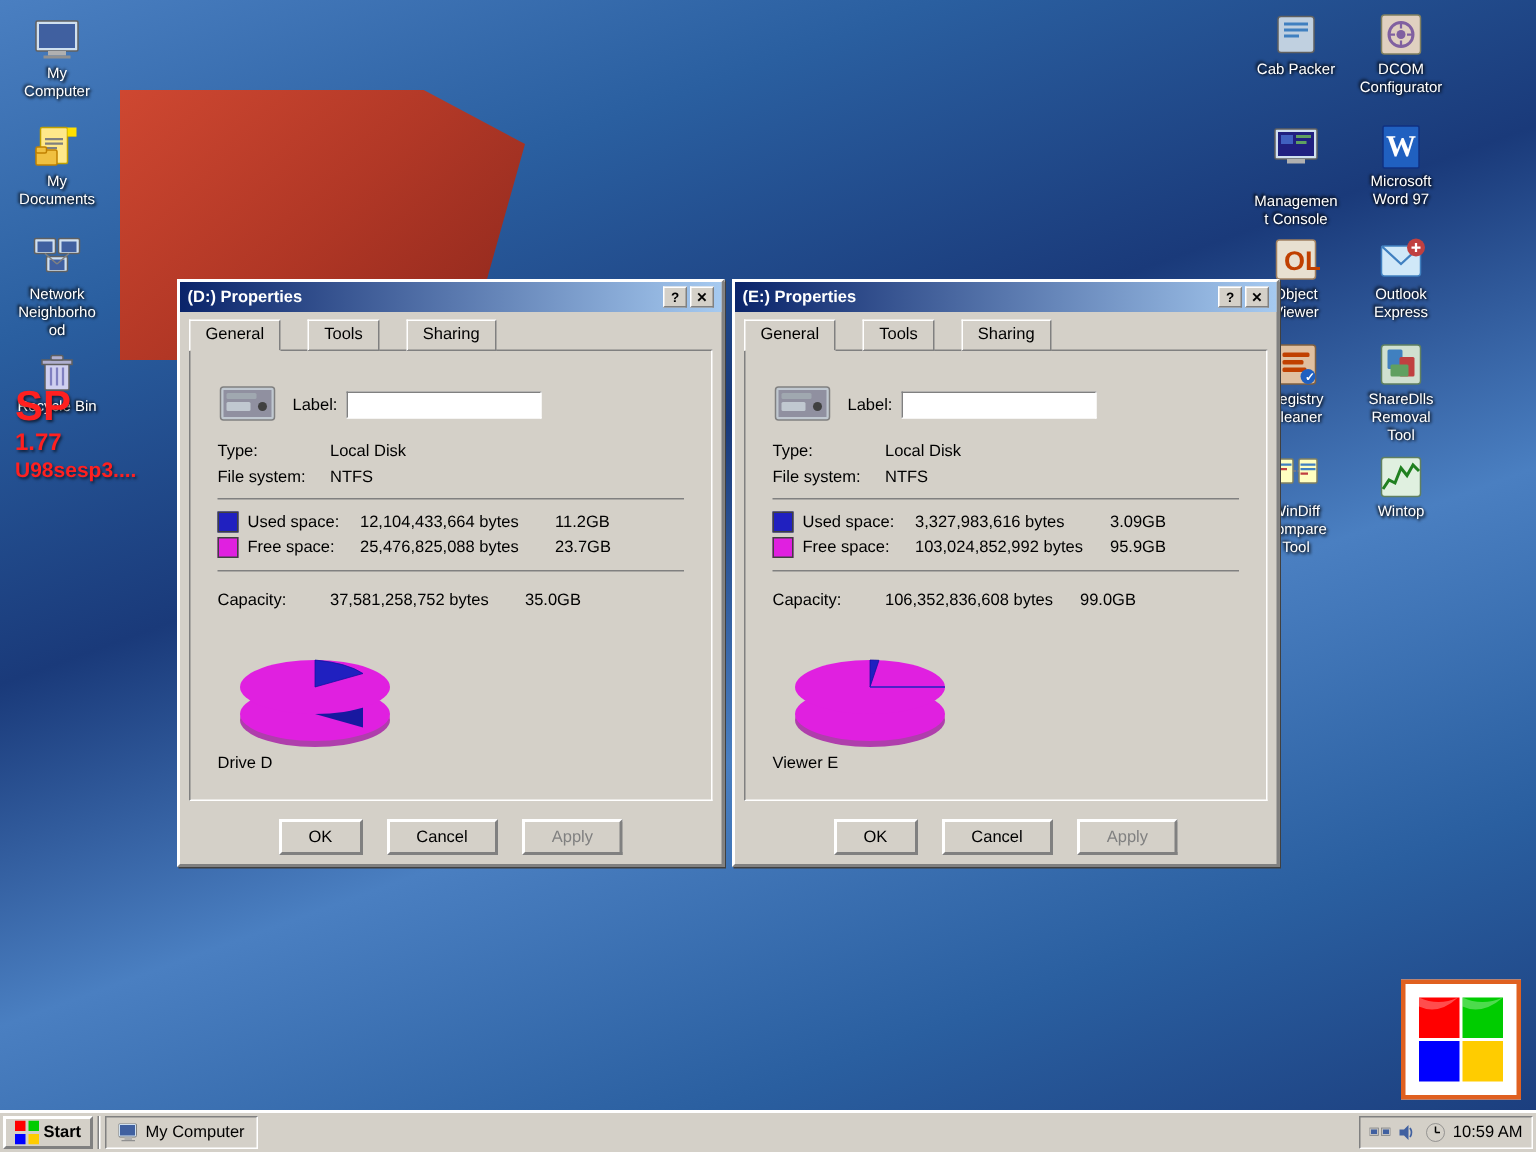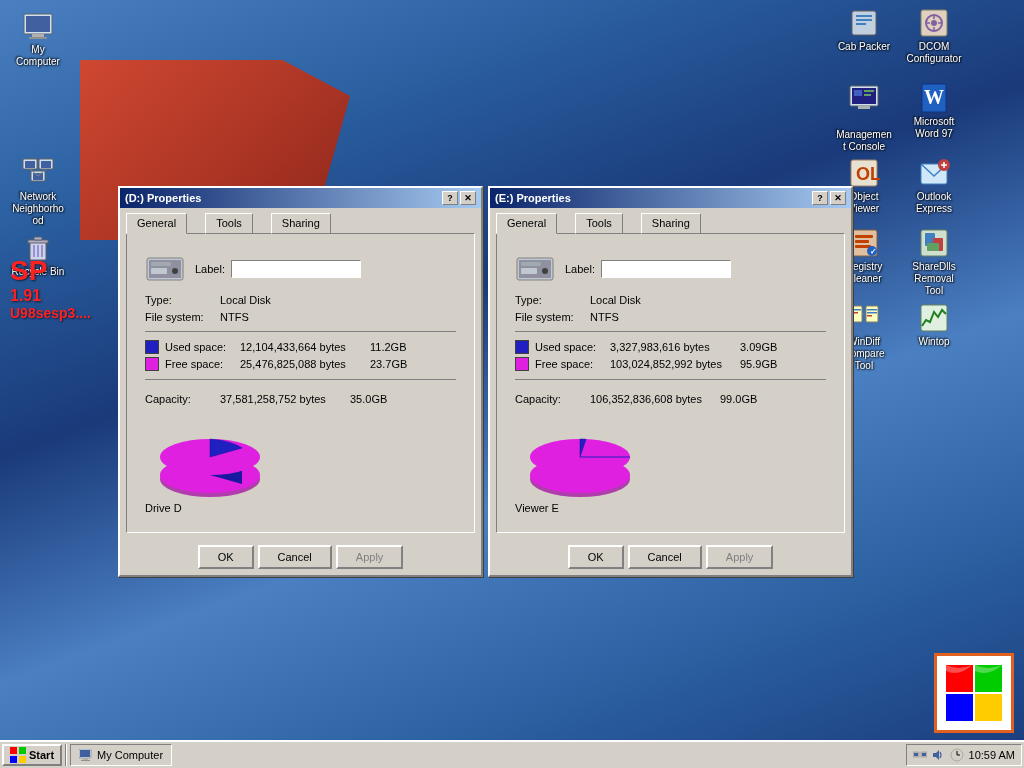--- a/index.html
+++ b/index.html
@@ -224,21 +224,21 @@
 
     .pie-label {
       font-size: 11px;
       margin-top: 5px;
     }
 
     
     .dialog-buttons {
       display: flex;
       justify-content: center;
-      gap: 4px;
+      gap: 16px;
       padding: 6px;
     }
 
     .win-btn {
       padding: 4px 18px;
       background: #d4d0c8;
       border: 2px solid;
       border-color: #ffffff #808080 #808080 #ffffff;
       font-size: 11px;
       cursor: pointer;
@@ -349,20 +349,36 @@
         <svg width="32" height="32" viewBox="0 0 32 32">
           <rect x="2" y="4" width="28" height="20" rx="1" fill="#d0e0f0" stroke="#606060" stroke-width="1"></rect>
           <rect x="4" y="6" width="24" height="16" fill="#4060a0"></rect>
           <rect x="10" y="24" width="12" height="3" fill="#b0b0b0"></rect>
           <rect x="7" y="27" width="18" height="2" fill="#909090"></rect>
         </svg>
       </div>
       <span class="icon-label">My Computer</span>
     </div>
 
+    <div class="desktop-icon" style="top:80px; left:8px;">
+      <div class="icon-img">
+        <svg width="32" height="32" viewBox="0 0 32 32">
+          <rect x="5" y="3" width="18" height="24" rx="1" fill="#ffe88a" stroke="#c0a000" stroke-width="1"></rect>
+          <polygon points="23,3 29,9 23,9" fill="#c0a000"></polygon>
+          <rect x="23" y="3" width="6" height="6" fill="#ffe000"></rect>
+          <rect x="8" y="10" width="12" height="1.5" fill="#808080"></rect>
+          <rect x="8" y="13" width="12" height="1.5" fill="#808080"></rect>
+          <rect x="8" y="16" width="8" height="1.5" fill="#808080"></rect>
+
+          <rect x="2" y="18" width="14" height="10" rx="1" fill="#f0c040" stroke="#c08000" stroke-width="1"></rect>
+          <rect x="2" y="16" width="7" height="4" rx="1" fill="#f0c040" stroke="#c08000" stroke-width="1"></rect>
+        </svg>
+      </div>
+      <span class="icon-label">My Documents</span>
+    </div>
 
     <div class="desktop-icon" style="top:155px; left:8px;">
       <div class="icon-img">
         <svg width="32" height="32" viewBox="0 0 32 32">
           <rect x="1" y="2" width="14" height="10" rx="1" fill="#d0e0f0" stroke="#606060" stroke-width="1"></rect>
           <rect x="3" y="4" width="10" height="7" fill="#4060a0"></rect>
           <rect x="17" y="2" width="14" height="10" rx="1" fill="#d0e0f0" stroke="#606060" stroke-width="1"></rect>
           <rect x="19" y="4" width="10" height="7" fill="#4060a0"></rect>
           <rect x="9" y="14" width="14" height="10" rx="1" fill="#d0e0f0" stroke="#606060" stroke-width="1"></rect>
           <rect x="11" y="16" width="10" height="7" fill="#4060a0"></rect>
@@ -382,21 +398,21 @@
           <line x1="12" y1="13" x2="12" y2="25" stroke="#8080c0" stroke-width="1.5"></line>
           <line x1="16" y1="13" x2="16" y2="25" stroke="#8080c0" stroke-width="1.5"></line>
           <line x1="20" y1="13" x2="20" y2="25" stroke="#8080c0" stroke-width="1.5"></line>
         </svg>
       </div>
       <span class="icon-label">Recycle Bin</span>
     </div>
 
     <div style="position:absolute; top:255px; left:10px;">
       <div style="color:#ff2020; font-size:28px; font-weight:bold; text-shadow:1px 1px 2px rgba(0,0,0,0.6);">SP</div>
-      <div style="color:#ff2020; font-size:16px; font-weight:bold; text-shadow:1px 1px 2px rgba(0,0,0,0.6);">1.91</div>
+      <div style="color:#ff2020; font-size:16px; font-weight:bold; text-shadow:1px 1px 2px rgba(0,0,0,0.6);">1.77</div>
       <div style="color:#ff2020; font-size:14px; font-weight:bold; text-shadow:1px 1px 2px rgba(0,0,0,0.6);">U98sesp3....</div>
     </div>
 
     <div class="desktop-icon" style="top:5px; right:130px; position:absolute;">
       <div class="icon-img">
         <svg width="32" height="32" viewBox="0 0 32 32">
           <rect x="4" y="4" width="24" height="24" rx="2" fill="#c0d0e0" stroke="#606060" stroke-width="1"></rect>
           <rect x="8" y="8" width="16" height="2" fill="#4080c0"></rect>
           <rect x="8" y="12" width="16" height="2" fill="#4080c0"></rect>
           <rect x="8" y="16" width="10" height="2" fill="#4080c0"></rect>

